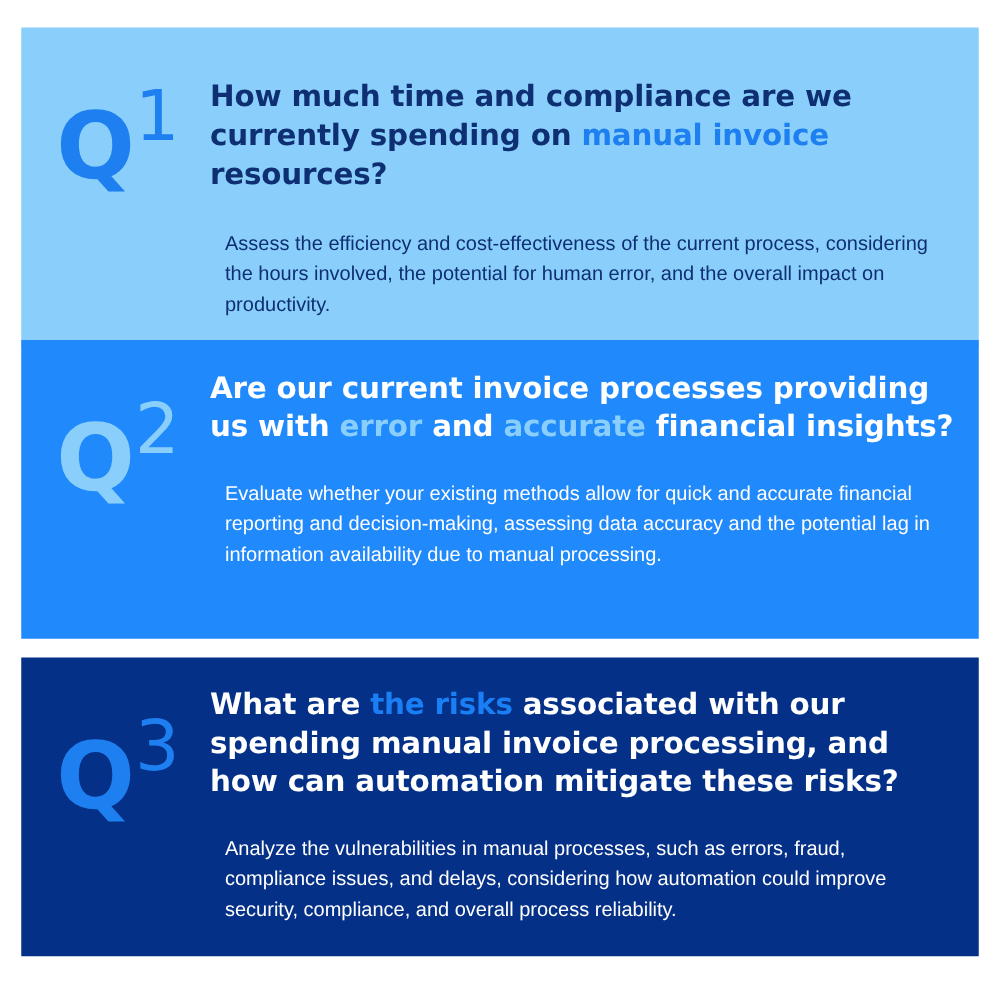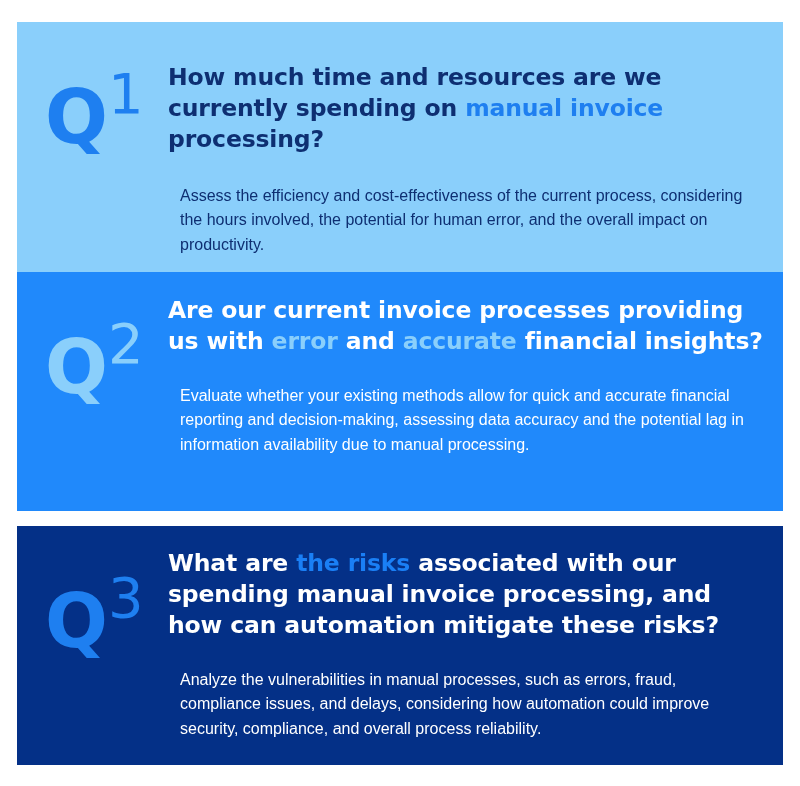--- a/index.html
+++ b/index.html
@@ -124,21 +124,21 @@
 </head>
 <body>
 
 <div id="infographic">
 
   <section class="panel panel-1">
     <div class="monogram">
       <span class="q-letter">Q</span><span class="q-number">1</span>
     </div>
     <div class="text-col">
-      <h2 class="heading"><span>How much time and resources are we currently spending on </span><span class="accent">manual invoice</span><span> processing?</span></h2>
+      <h2 class="heading"><span>How much time and compliance are we currently spending on </span><span class="accent">manual invoice</span><span> resources?</span></h2>
       <p class="body">Assess the efficiency and cost-effectiveness of the current process, considering the hours involved, the potential for human error, and the overall impact on productivity.</p>
     </div>
   </section>
 
   <section class="panel panel-2">
     <div class="monogram">
       <span class="q-letter">Q</span><span class="q-number">2</span>
     </div>
     <div class="text-col">
       <h2 class="heading"><span>Are our current invoice processes providing us with </span><span class="accent">error</span><span> and </span><span class="accent">accurate</span><span> financial insights?</span></h2>

